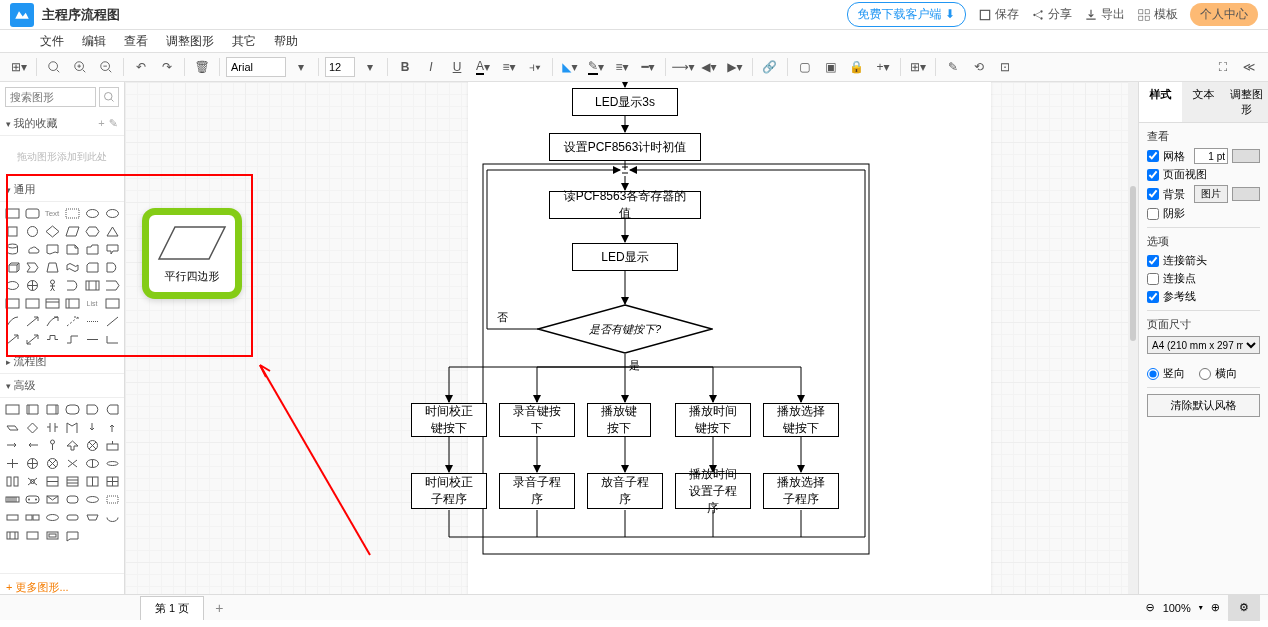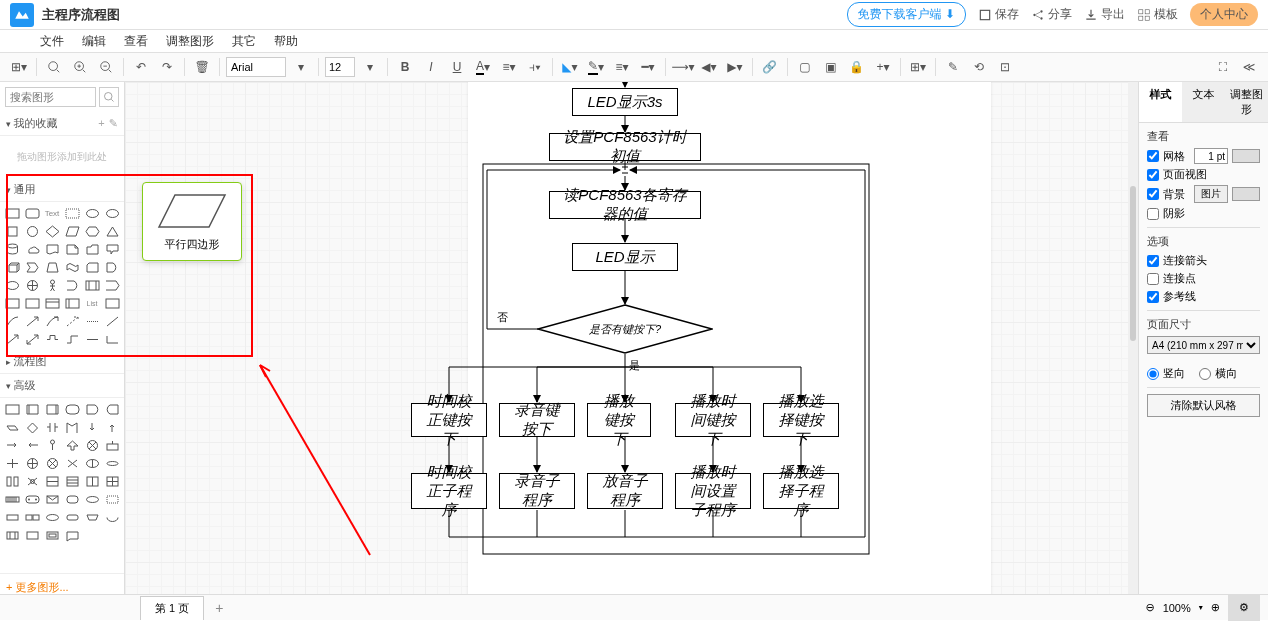--- a/index.html
+++ b/index.html
@@ -48,32 +48,32 @@
 .canvas { position:absolute; inset:0; background:#f9f9f9; background-image:
   linear-gradient(#eee 1px,transparent 1px),linear-gradient(90deg,#eee 1px,transparent 1px),
   linear-gradient(#f3f3f3 1px,transparent 1px),linear-gradient(90deg,#f3f3f3 1px,transparent 1px);
   background-size:60px 60px,60px 60px,12px 12px,12px 12px; }
 .canvas::before { content:""; position:absolute; left:343px; top:0; width:523px; height:100%; background:#fff; box-shadow:0 0 3px rgba(0,0,0,0.1); }
 .canvas-scrollbar-v { position:absolute; right:0; top:0; width:10px; height:100%; background:#f0f0f0; }
 .canvas-scrollbar-v::after { content:""; position:absolute; left:2px; top:20%; width:6px; height:30%; background:#ccc; border-radius:3px; }
 
 
 .flowchart { position:absolute; left:0; top:0; width:100%; height:100%; }
-.node { position:absolute; background:#fff; border:1.5px solid #000; font-size:15px; text-align:center; display:flex; align-items:center; justify-content:center; padding:13px;font-style:italic; }
+.node { position:absolute; background:#fff; border:1.5px solid #000; font-size:12px; text-align:center; display:flex; align-items:center; justify-content:center; padding:13px; }
 .decision { position:absolute; font-size:11px; text-align:center; display:flex; align-items:center; justify-content:center; }
 .decision svg { position:absolute; width:100%; height:100%; }
 .decision span { position:relative; z-index:1;font-style:italic; }
 .flow-label { position:absolute; font-size:11px; }
 
 
 .red-box { position:absolute; border:2px solid red; pointer-events:none; }
 .red-arrow { position:absolute; pointer-events:none; }
 
 
-.preview-tip { position:absolute; background:#fff; border:1px solid #84cc16; box-shadow:0 2px 6px rgba(0,0,0,0.15); width:100px; padding:8px; font-size:11px; text-align:center; border-radius:4px; }
+.preview-tip { position:absolute; background:#fff; border:7px solid #84cc16; box-shadow:0 2px 6px rgba(0,0,0,0.15); width:100px; padding:8px; font-size:11px; text-align:center; border-radius:13px;margin-top:26px; }
 .preview-tip .pv-shape { height:40px; display:flex; align-items:center; justify-content:center; margin-bottom:6px; }
 
 
 .right-panel { position:absolute; top:82px; right:0; width:130px; bottom:26px; border-left:1px solid #ddd; background:#fafafa; font-size:11px; }
 .rp-tabs { display:flex; border-bottom:1px solid #ddd; }
 .rp-tab { flex:1; text-align:center; padding:5px 0; cursor:pointer; font-size:11px; background:#eee; }
 .rp-tab.active { background:#fff; font-weight:bold; }
 .rp-section { padding:6px 8px; }
 .rp-title { font-size:11px; color:#333; margin-bottom:4px; }
 .rp-row { display:flex; align-items:center; gap:4px; margin:3px 0; font-size:11px; }

